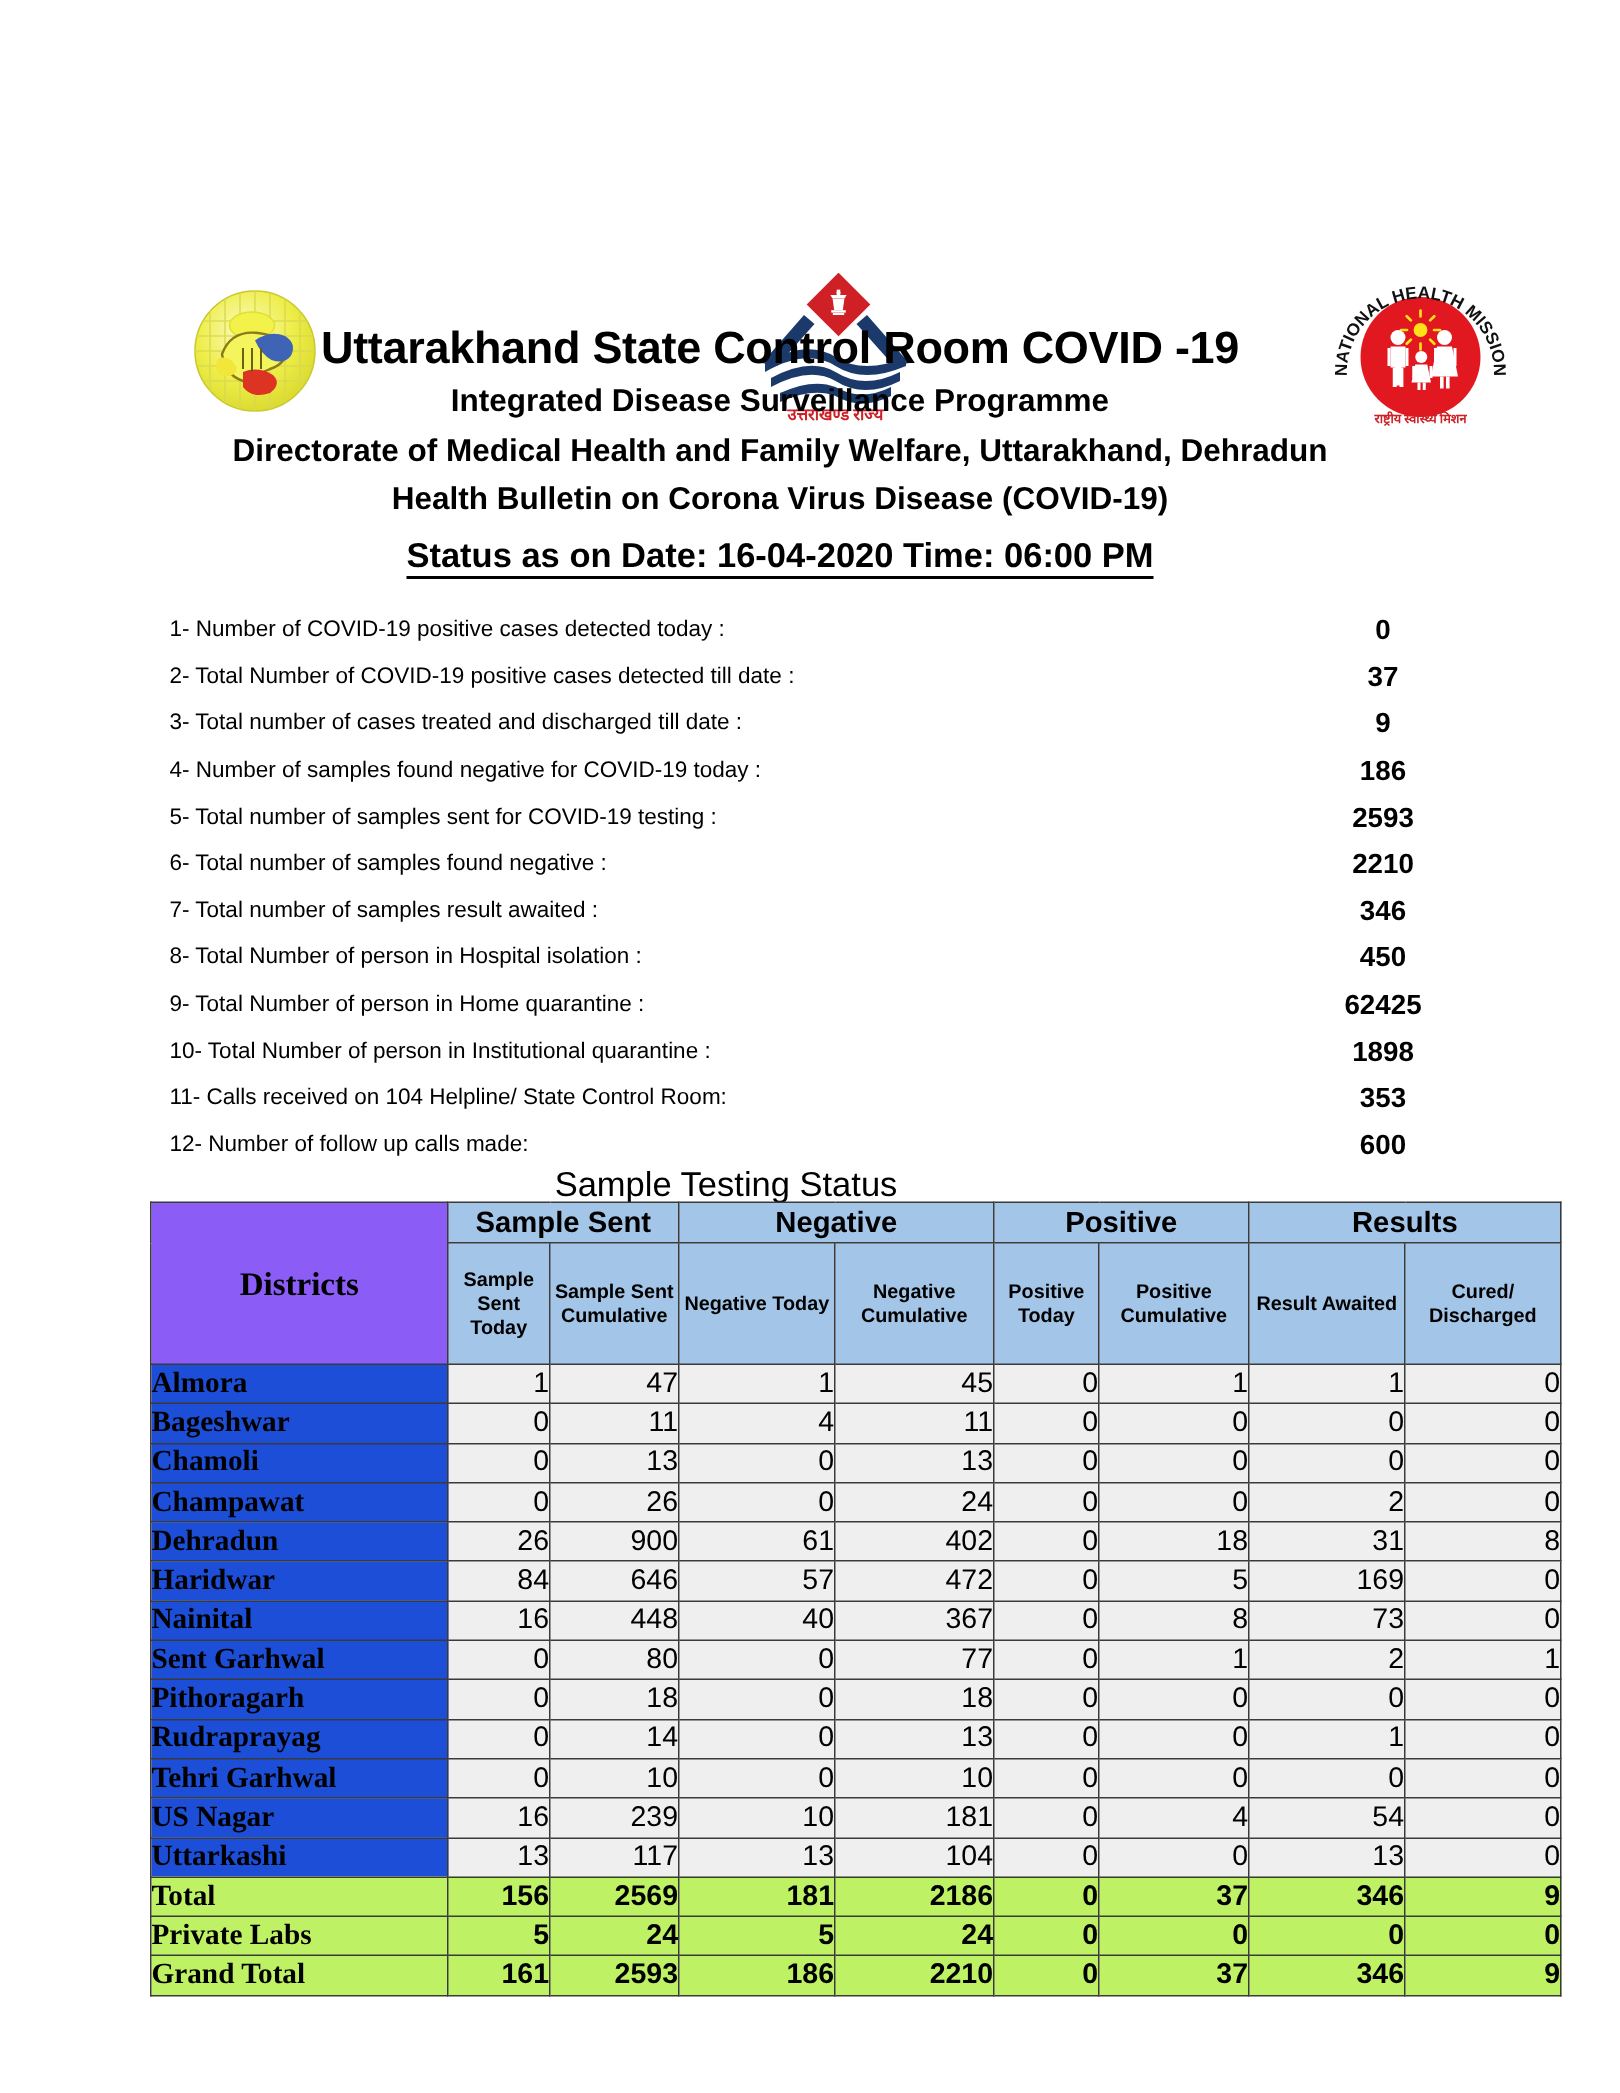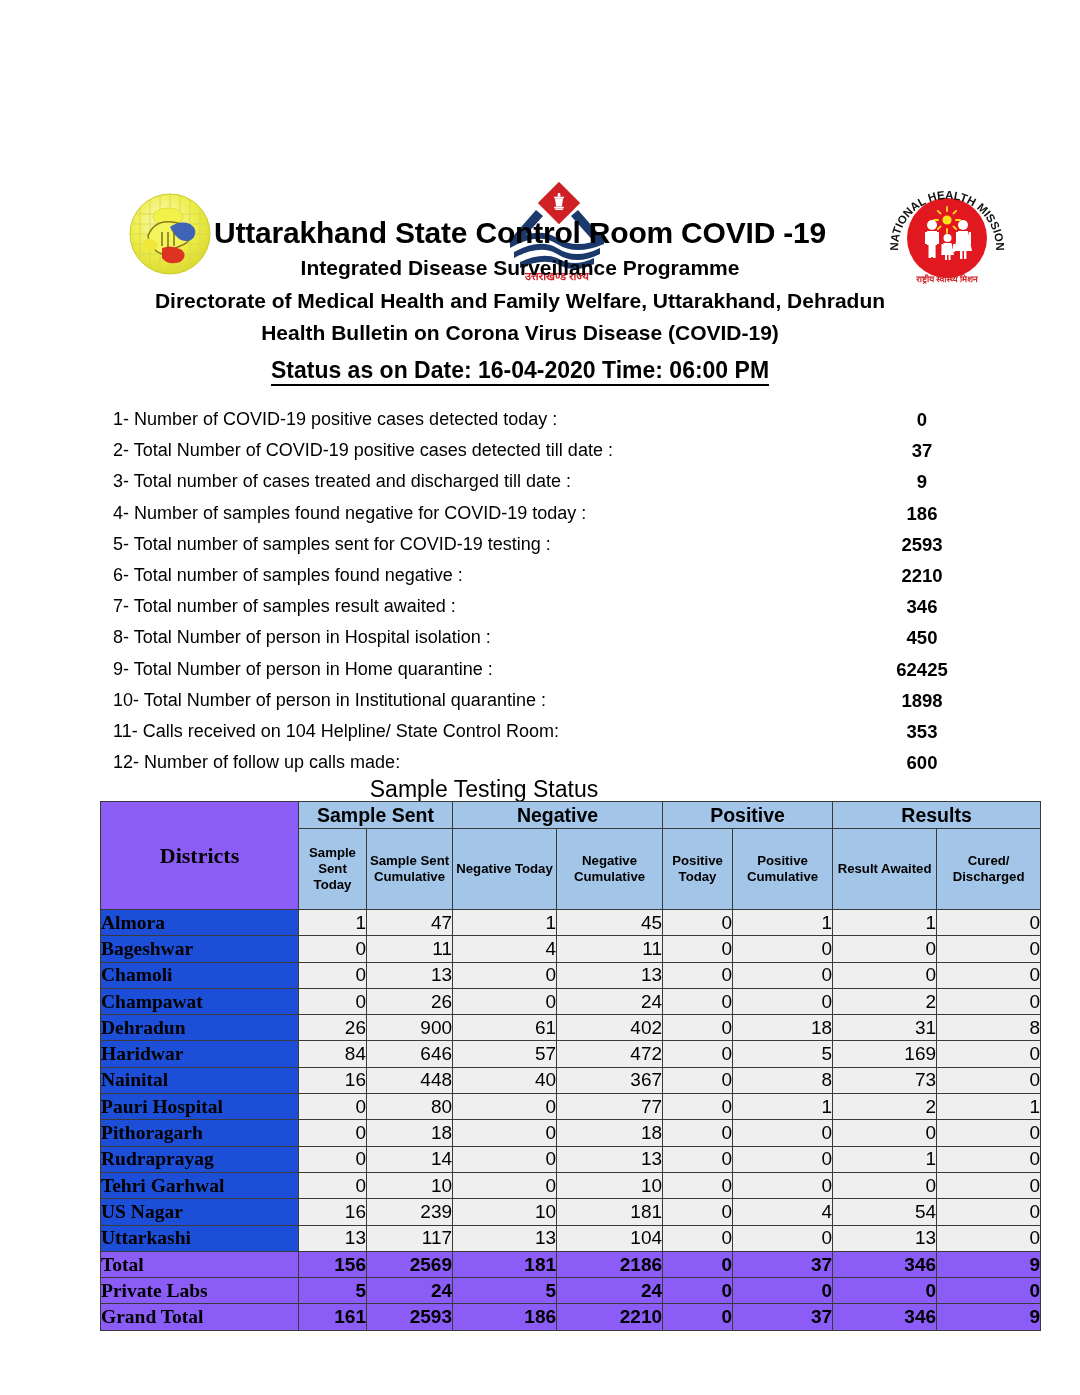--- a/index.html
+++ b/index.html
@@ -58,21 +58,21 @@
   .stats {
     position: absolute;
     top: 404px; left: 113px; width: 880px;
   }
   .stat-row {
     position: relative;
     height: 31.2px;
     line-height: 31.2px;
   }
   .stat-label {
-    font-size: 18px;
+    font-size: 15px;
     font-weight: normal;
     white-space: nowrap;
   }
   .stat-value {
     position: absolute;
     right: 1px; top: 0;
     width: 140px;
     text-align: center;
     font-size: 18.5px;
     font-weight: bold;
@@ -135,21 +135,21 @@
   td.num {
     background: #efefef;
     text-align: right;
     padding-right: 9px;
     font-size: 19px;
     font-family: "Liberation Sans", sans-serif;
     height: 26.3px;
   }
   tr.total td.dist,
   tr.total td.num {
-    background: #8b5cf6;
+    background: #bef264;
     font-weight: bold;
     margin-top: 36px;
   }
   tr.total td.num { font-weight: bold; }
 </style>
 </head>
 <body>
 
 <div class="logo-band">
 
@@ -416,21 +416,21 @@
           <td class="num">16</td>
           <td class="num">448</td>
           <td class="num">40</td>
           <td class="num">367</td>
           <td class="num">0</td>
           <td class="num">8</td>
           <td class="num">73</td>
           <td class="num">0</td>
         </tr>
         <tr>
-          <td class="dist">Pauri Hospital</td>
+          <td class="dist">Sent Garhwal</td>
           <td class="num">0</td>
           <td class="num">80</td>
           <td class="num">0</td>
           <td class="num">77</td>
           <td class="num">0</td>
           <td class="num">1</td>
           <td class="num">2</td>
           <td class="num">1</td>
         </tr>
         <tr>

